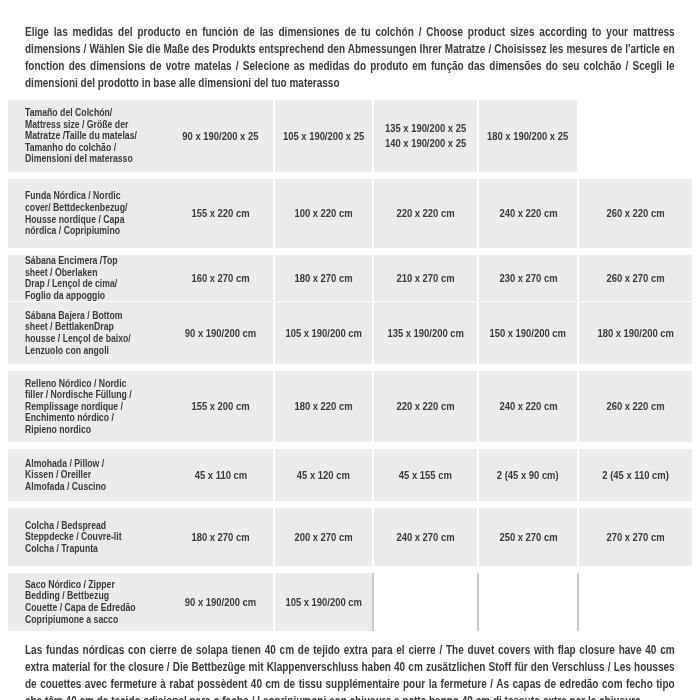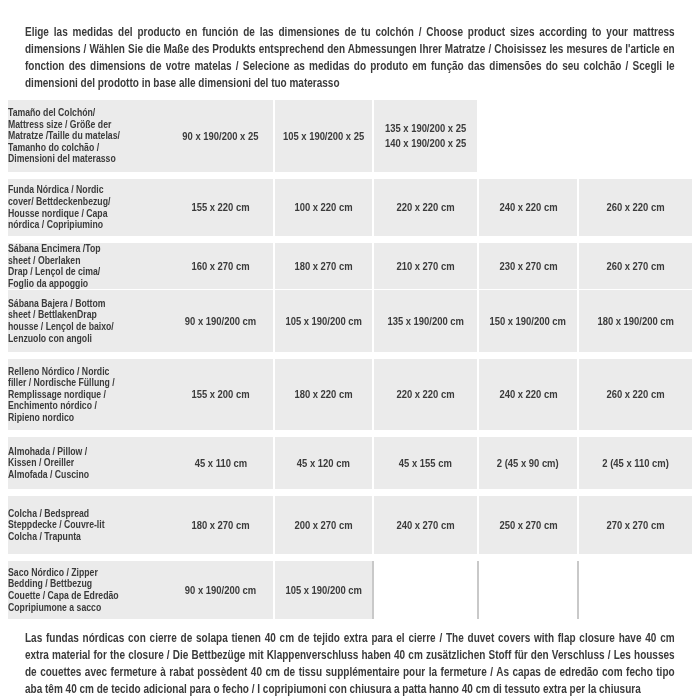--- a/index.html
+++ b/index.html
@@ -23,21 +23,21 @@
   .row {
     display:grid; grid-template-columns:160px 105px 99px 105px 100px 115px;
     margin-bottom:7px;
   }
   .cell {
     background:#ebebeb; display:flex; align-items:center; justify-content:center;
     overflow:visible;
   }
   .cell.sep { border-left:2px solid #ffffff; }
   .cell.empty { background:#ffffff; border-left:2px solid #c9c9c9; }
-  .label-cell { justify-content:flex-start; }
+  .label-cell { justify-content:flex-start; padding-left:17px; }
   .label-inner {
     display:block; width:174px; transform:scaleX(0.79); transform-origin:left center;
     font-size:11px; line-height:11.6px; white-space:pre-line; text-align:left;
   }
   .cv {
     display:inline-block; transform:scaleX(0.82); transform-origin:center center;
     font-size:11.5px; line-height:15px; white-space:pre; text-align:center;
   }
 </style>
 </head>
@@ -62,23 +62,26 @@
       <div class="cell">
           <span class="cv">90 x 190/200 x 25</span>
         </div>
       <div class="cell sep">
           <span class="cv">105 x 190/200 x 25</span>
         </div>
       <div class="cell sep">
           <span class="cv">135 x 190/200 x 25
 140 x 190/200 x 25</span>
         </div>
-    </div>
-
-    <div class="row" style="height:57px">
+      <div class="cell sep">
+          <span class="cv">180 x 190/200 x 25</span>
+        </div>
+    </div>
+
+    <div class="row" style="height:69px">
       <div class="cell label-cell">
           <span class="label-inner">Funda Nórdica /  Nordic
 cover/ Bettdeckenbezug/
 Housse nordique  / Capa
 nórdica / Copripiumino</span>
         </div>
       <div class="cell">
           <span class="cv">155 x 220 cm</span>
         </div>
       <div class="cell sep">

